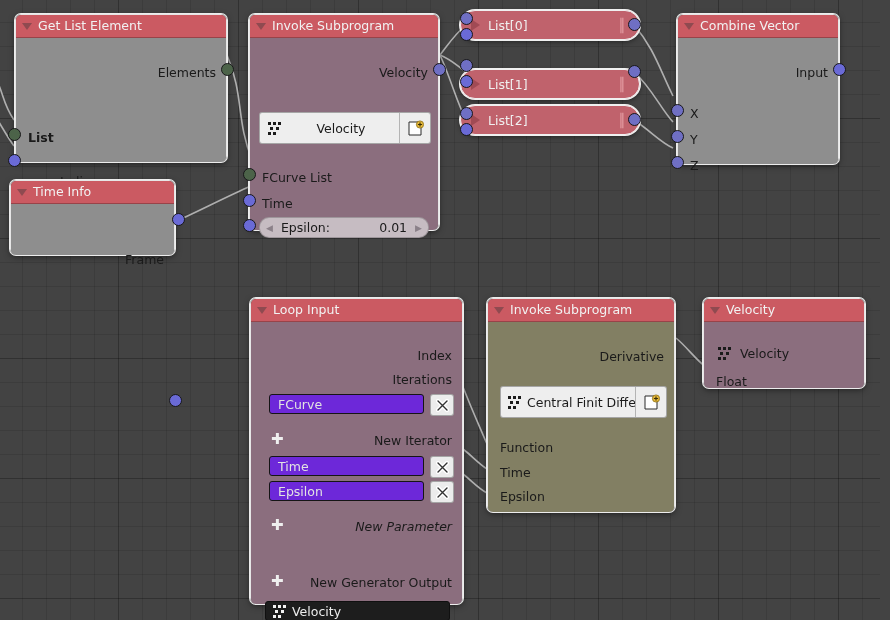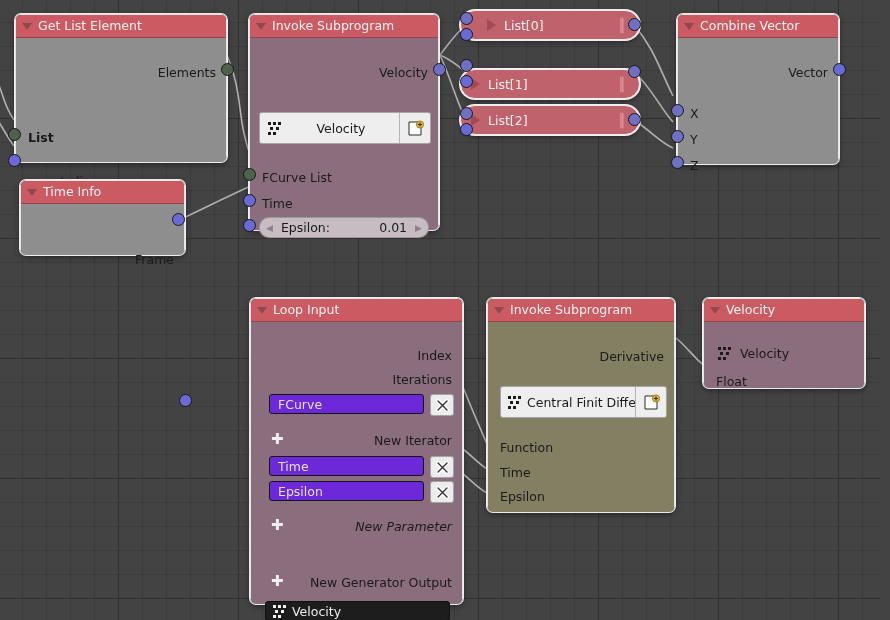--- a/index.html
+++ b/index.html
@@ -176,21 +176,21 @@
 
 
       <div class="row l" style="top:92px;font-weight:bold;">List</div>
       <div class="row l" style="top:136px;margin-left:32px;">Indices</div>
     </div>
     <div class="sock s-green" style="left:205px;top:48px;"></div>
     <div class="sock s-green" style="left:-8px;top:113px;"></div>
     <div class="sock s-blue" style="left:-8px;top:139px;"></div>
   </div>
 
-  <div class="node sel" style="left:20px;top:180px;width:165px;height:75px;">
+  <div class="node sel" style="left:10px;top:180px;width:165px;height:75px;">
     <div class="hdr">
       <span class="tri"></span>
       <span>Time Info</span>
     </div>
     <div class="body gray">
       <div class="row r" style="top:26px;margin-top:22px;">Frame</div>
     </div>
     <div class="sock s-blue" style="left:158px;top:213px;position:absolute;"></div>
   </div>
   <div class="sock s-blue" style="left:172px;top:213px;"></div>
@@ -233,21 +233,21 @@
         <span class="nval">0.01</span>
         <span class="arrw">▶</span>
       </div>
     </div>
     <div class="sock s-vec" style="left:183px;top:48px;"></div>
     <div class="sock s-green" style="left:-7px;top:153px;"></div>
     <div class="sock s-blue" style="left:-7px;top:179px;"></div>
     <div class="sock s-blue" style="left:-7px;top:204px;"></div>
   </div>
 
-  <div class="cnode sel" style="left:460px;top:10px;width:180px;padding-left:16px;">
+  <div class="cnode sel" style="left:460px;top:10px;width:180px;">
     <span class="ctri"></span>
     <span class="clabel">List[0]</span>
     <span class="cpause">║</span>
   </div>
   <div class="sock s-vec" style="left:460px;top:12px;"></div>
   <div class="sock s-blue" style="left:460px;top:28px;"></div>
   <div class="sock s-vec" style="left:628px;top:18px;"></div>
 
   <div class="cnode sel" style="left:460px;top:57px;width:180px;margin-top:12px;">
     <span class="ctri"></span>
@@ -266,21 +266,21 @@
   <div class="sock s-vec" style="left:460px;top:107px;"></div>
   <div class="sock s-blue" style="left:460px;top:123px;"></div>
   <div class="sock s-vec" style="left:628px;top:113px;"></div>
 
   <div class="node sel" style="left:677px;top:14px;width:162px;height:150px;">
     <div class="hdr">
       <span class="tri"></span>
       <span>Combine Vector</span>
     </div>
     <div class="body gray">
-      <div class="row r" style="top:27px;">Vector</div>
+      <div class="row r" style="top:27px;">Input</div>
       <div class="row l" style="top:68px;">X</div>
       <div class="row l" style="top:94px;">Y</div>
       <div class="row l" style="top:120px;">Z</div>
     </div>
     <div class="sock s-blue" style="left:155px;top:48px;"></div>
     <div class="sock s-vec" style="left:-7px;top:89px;"></div>
     <div class="sock s-vec" style="left:-7px;top:115px;"></div>
     <div class="sock s-vec" style="left:-7px;top:141px;"></div>
   </div>
 

